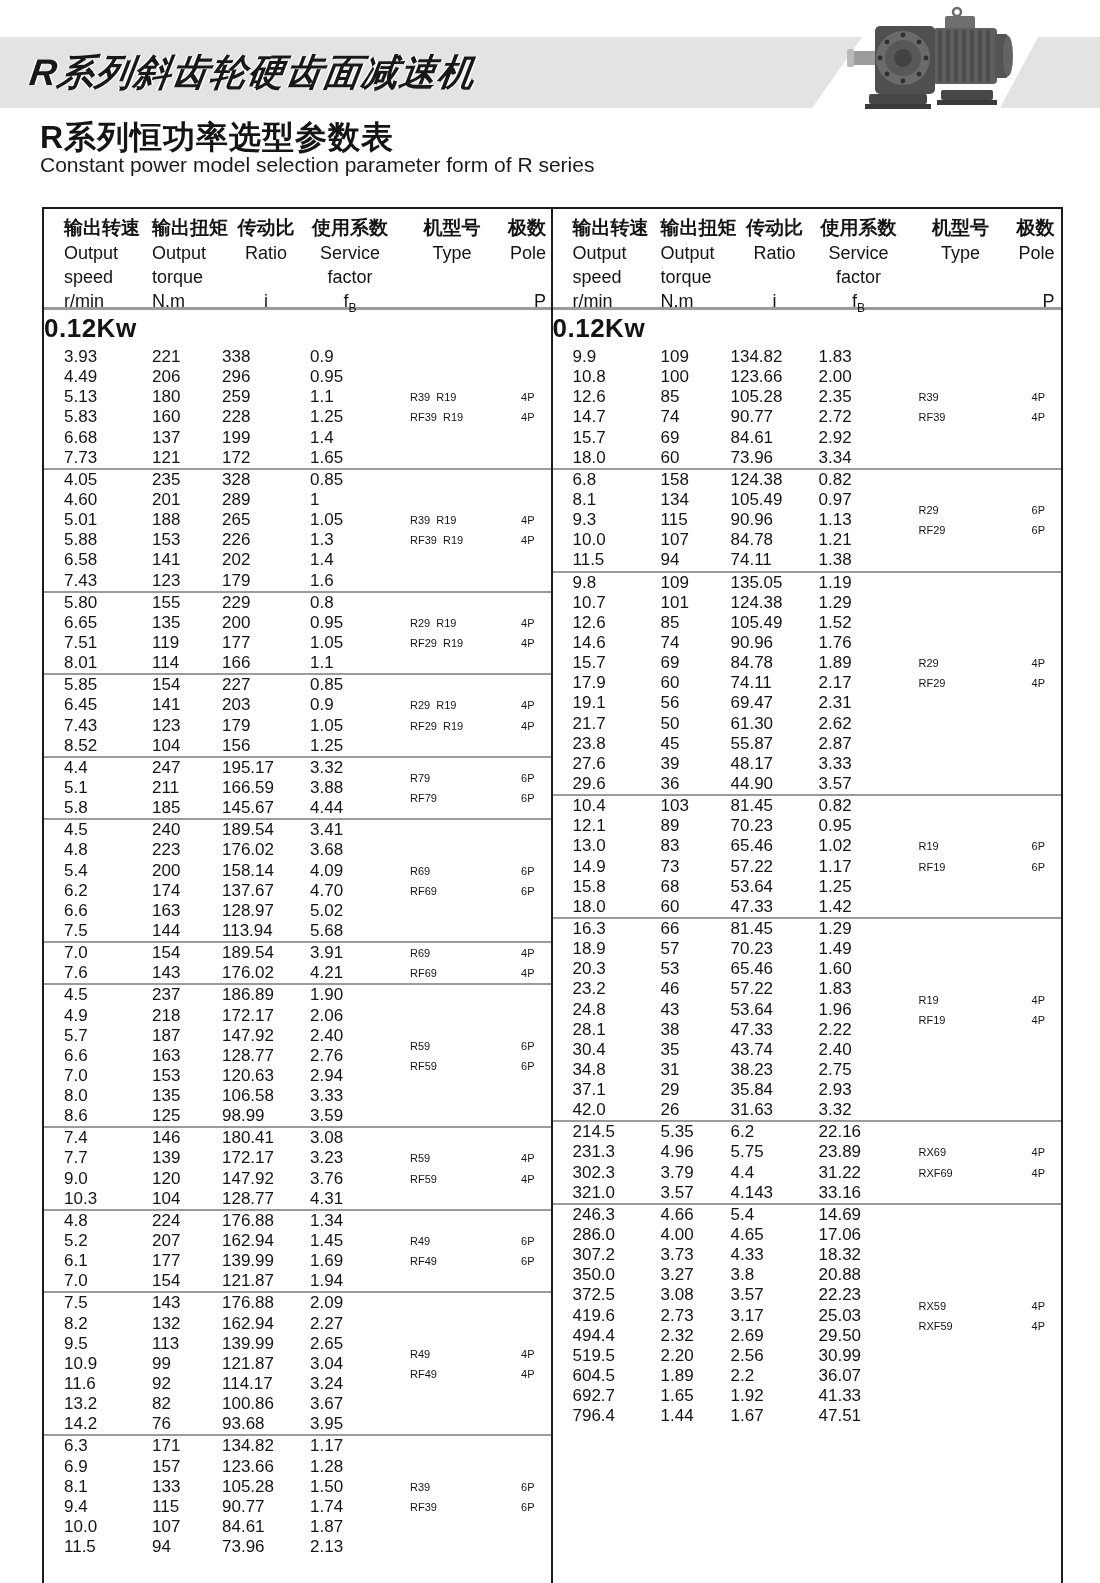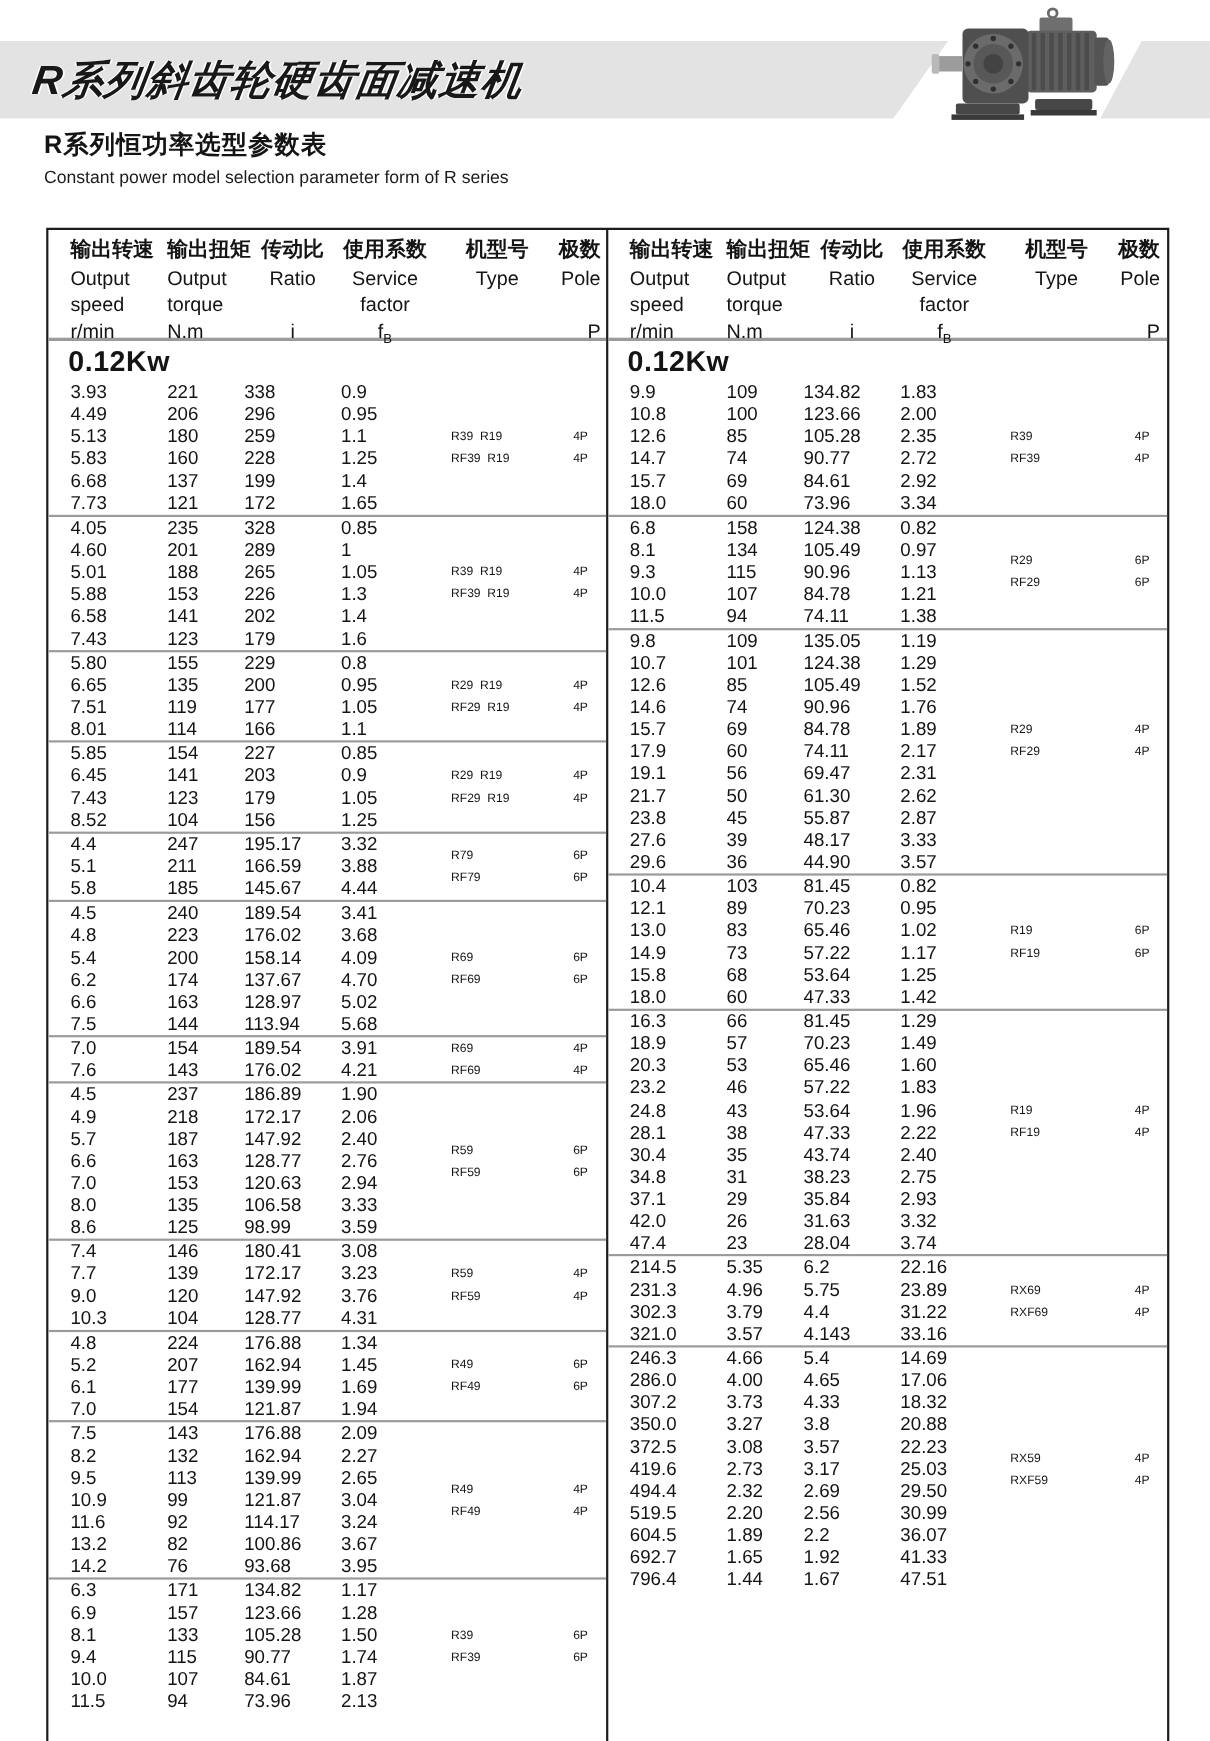--- a/index.html
+++ b/index.html
@@ -21,22 +21,22 @@
     white-space:nowrap;
   }
   .banner-deco {
     position:absolute; top:37px; right:0; width:100px; height:71px;
     background:#e3e3e3;
     clip-path: polygon(38px 0, 100% 0, 100% 100%, 0 100%);
   }
   .motor-art { position:absolute; top:4px; left:845px; width:175px; height:114px; }
 
   
-  .zh-title { position:absolute; top:116px; left:40px; font-size:23px; font-weight:700; letter-spacing:1px; }
-  .en-title { position:absolute; top:153px; left:40px; font-size:16px; font-weight:400; color:#1b1b1b; }
+  .zh-title { position:absolute; top:116px; left:40px; font-size:32px; font-weight:700; letter-spacing:1px; }
+  .en-title { position:absolute; top:153px; left:40px; font-size:21px; font-weight:400; color:#1b1b1b; }
 
   
   .datatable {
     position:absolute; top:207px; left:42px; width:1021px; height:1496px;
     border:2px solid #1c1c1c; border-bottom-width:3px;
     display:flex;
   }
   .half { width:50%; display:flex; flex-direction:column; }
   .half.left { border-right:2px solid #1c1c1c; }
 
@@ -45,21 +45,21 @@
     display:grid; grid-template-columns:88px 70px 88px 80px 118px 1fr;
     padding:6px 0 0 20px; font-size:18px;
   }
   .hcell .hl { height:24px; line-height:24px; white-space:nowrap; }
   .hcell .zh { font-weight:700; font-size:19px; height:26px; line-height:26px; }
   .c-ratio, .c-factor { text-align:center; }
   .c-type { text-align:center; padding-left:6px; }
   .c-pole { text-align:right; padding-right:14px; }
   sub.fb { font-size:12px; }
 
-  .power { height:37px; display:flex; align-items:center; padding-left:18px;
+  .power { height:37px; display:flex; align-items:center; 
            font-size:26px; font-weight:700; letter-spacing:0.5px; }
 
   .groups { flex:1 1 auto; }
   .group { position:relative; }
   .group + .group { border-top:2px solid #9b9b9b; }
   .row { display:grid; grid-template-columns:88px 70px 88px 80px; padding-left:20px;
          height:20.15px; line-height:20.15px; font-size:17px; white-space:nowrap; }
   .overlay { position:absolute; top:0; bottom:0; display:flex; flex-direction:column;
              justify-content:center; font-size:11px; }
   .type-overlay { left:366px; }
@@ -941,26 +941,20 @@
               <span class="cell">29</span>
               <span class="cell">35.84</span>
               <span class="cell">2.93</span>
             </div>
             <div class="row">
               <span class="cell">42.0</span>
               <span class="cell">26</span>
               <span class="cell">31.63</span>
               <span class="cell">3.32</span>
             </div>
-            <div class="row">
-              <span class="cell">47.4</span>
-              <span class="cell">23</span>
-              <span class="cell">28.04</span>
-              <span class="cell">3.74</span>
-            </div>
             <div class="overlay type-overlay" style="transform: translateY(-10px);">
               <div class="tline">R19</div>
               <div class="tline">RF19</div>
             </div>
             <div class="overlay pole-overlay" style="transform: translateY(-10px);">
               <div class="tline">4P</div>
               <div class="tline">4P</div>
             </div>
           </div>
           <div class="group">

